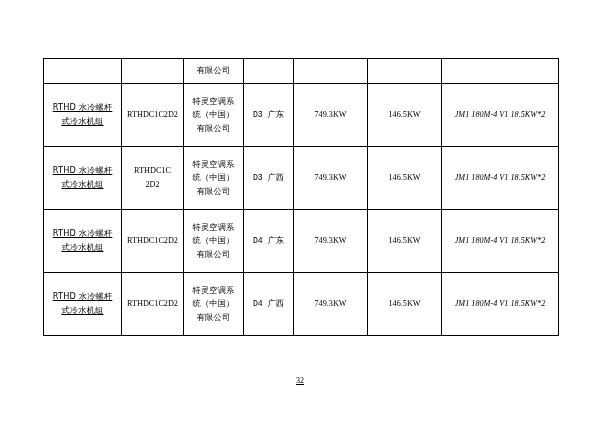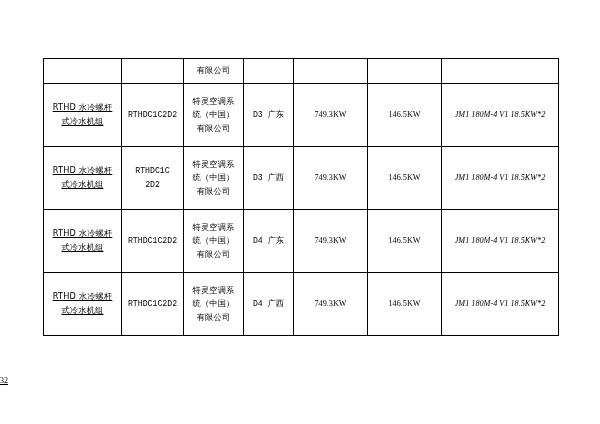--- a/index.html
+++ b/index.html
@@ -61,21 +61,21 @@
   }
   .cell-maker {
     text-align: left;
     padding-left: 4px;
     font-family: "DejaVu Sans", "Liberation Sans", sans-serif;
     font-size: 7.6px;
     line-height: 1.9;
     letter-spacing: 0.2px;
   }
   .cell-model {
-    font-family: Liberation Mono, monospace;
+    font-family: Liberation Serif, serif;
     font-size: 8.4px;
     letter-spacing: 0px;
   }
   .cell-num {
     font-family: Liberation Serif, serif;
     font-size: 8.4px;
   }
   .cell-spec {
     font-family: "Liberation Serif", "DejaVu Serif", serif;
     font-size: 8.4px;
@@ -89,21 +89,21 @@
     height: 20px;
   }
   .row-tall td {
     height: 58px;
   }
   .page-number {
     position: absolute;
     left: 0;
     top: 376px;
     width: 600px;
-    text-align: left;
+    text-align: center;
     font-size: 8px;
     font-family: "Liberation Serif", "DejaVu Serif", serif;
     color: #000000;
     text-decoration: underline;
   }
   .empty-cell { }
 </style>
 </head>
 <body>
 

